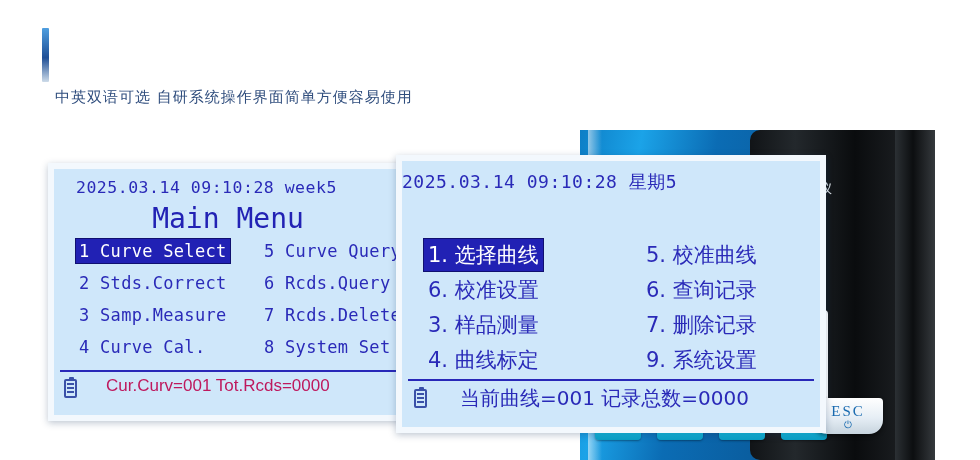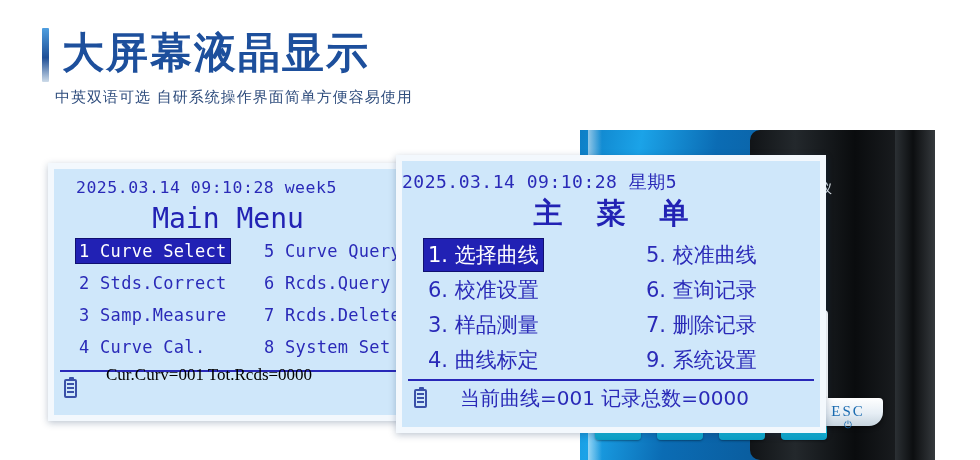--- a/index.html
+++ b/index.html
@@ -78,21 +78,21 @@
     position:absolute; left:2px; top:86px; color:#2b2bb5; font-size:12px;
     font-family:"DejaVu Sans Mono", monospace;
   }
   .dev-keys { position:absolute; left:40px; top:288px; width:230px; height:42px; }
   .dev-key {
     position:absolute; top:0; width:46px; height:22px; border-radius:4px;
     background:linear-gradient(180deg,#6ff3ff 0%,#16c5e8 60%,#0a9dc4 100%);
     box-shadow:0 1px 2px rgba(0,0,0,.35);
   }
   .dev-esc {
-    position:absolute; left:258px; top:268px; width:70px; height:28px;
+    position:absolute; left:258px; top:268px; width:70px; height:36px;
     background:linear-gradient(180deg,#ffffff 0%,#e6eef5 55%,#c7d4de 100%);
     border-radius:4px 4px 14px 14px;
     box-shadow:0 2px 4px rgba(0,0,0,.45);
     text-align:center; padding-top:5px;
   }
   .dev-esc .t {
     color:#1a6bb0; font-size:15px; letter-spacing:2px;
     font-family:"Liberation Serif", serif;
   }
   .dev-esc .p { color:#1a6bb0; font-size:10px; line-height:10px; }
@@ -142,42 +142,41 @@
   .batt i:nth-child(1){ top:2px; }
   .batt i:nth-child(2){ top:6px; }
   .batt i:nth-child(3){ top:10px; }
 
   
   #lcd-en .lcd-statusline { top:9px; font-size:16.5px; letter-spacing:.5px; padding-left:22px; }
   #lcd-en .lcd-title { top:33px; font-size:28px; font-family:"DejaVu Sans Mono", monospace; }
   #lcd-en .menu-grid { left:22px; top:70px; }
   #lcd-en .menu-item { font-size:17px; font-family:"DejaVu Sans Mono", monospace; letter-spacing:.3px; padding:2px 3px; }
   #lcd-en .lcd-rule { left:6px; right:6px; top:201px; }
-  #lcd-en .footer { position:absolute; left:52px; top:196px; font-size:17px; color:#000000;
-                    font-family:Liberation Serif, serif; white-space:nowrap; }
+  #lcd-en .footer { position:absolute; left:52px; top:207px; font-size:17px; color:#be185d;
+                    font-family:Liberation Sans, sans-serif; white-space:nowrap; }
   #lcd-en .batt { left:10px; top:210px; }
 
   
   #lcd-cn .lcd-statusline { top:9px; font-size:18px; letter-spacing:.5px; 
                             font-family:"DejaVu Sans Mono", monospace; }
   #lcd-cn .lcd-title { top:33px; font-size:29px; font-weight:bold; letter-spacing:12px;
                        font-family:"DejaVu Sans", sans-serif; text-indent:12px; }
   #lcd-cn .menu-grid { left:22px; top:78px; }
   #lcd-cn .menu-item { font-size:21px; font-family:"DejaVu Sans", sans-serif; padding:2px 4px; }
   #lcd-cn .lcd-rule { left:6px; right:6px; top:218px; }
   #lcd-cn .footer { position:absolute; left:58px; top:224px; font-size:20px; color:#2a2ab8;
                     font-family:"DejaVu Sans", sans-serif; white-space:nowrap; }
   #lcd-cn .batt { left:12px; top:228px; }
 </style>
 </head>
 <body>
 
 <div id="header">
   <div id="accent-bar"></div>
-  <div id="title">大屏幕液晶显示</div>
   <div id="subtitle">中英双语可选 自研系统操作界面简单方便容易使用</div>
 </div>
 
 <div id="photo">
   <div class="dev-body"></div>
   <div class="dev-bezel"></div>
   <div class="dev-edge"></div>
   <div class="dev-label">测定仪</div>
 
   <div class="dev-inner-lcd">
@@ -226,21 +225,20 @@
         <i></i>
         <i></i>
       </div>
     <div class="footer">Cur.Curv=001  Tot.Rcds=0000</div>
   </div>
 </div>
 
 <div class="lcd" id="lcd-cn">
   <div class="lcd-inner">
     <div class="lcd-statusline">2025.03.14  09:10:28   星期5</div>
-    <div class="lcd-title">主 菜 单</div>
 
     <div class="menu-grid">
       <div class="menu-item sel" style="left:0px;   top:0px">1. 选择曲线</div>
       <div class="menu-item" style="left:0px;   top:35px">6. 校准设置</div>
       <div class="menu-item" style="left:0px;   top:70px">3. 样品测量</div>
       <div class="menu-item" style="left:0px;   top:105px">4. 曲线标定</div>
       <div class="menu-item" style="left:218px; top:0px">5. 校准曲线</div>
       <div class="menu-item" style="left:218px; top:35px">6. 查询记录</div>
       <div class="menu-item" style="left:218px; top:70px">7. 删除记录</div>
       <div class="menu-item" style="left:218px; top:105px">9. 系统设置</div>

